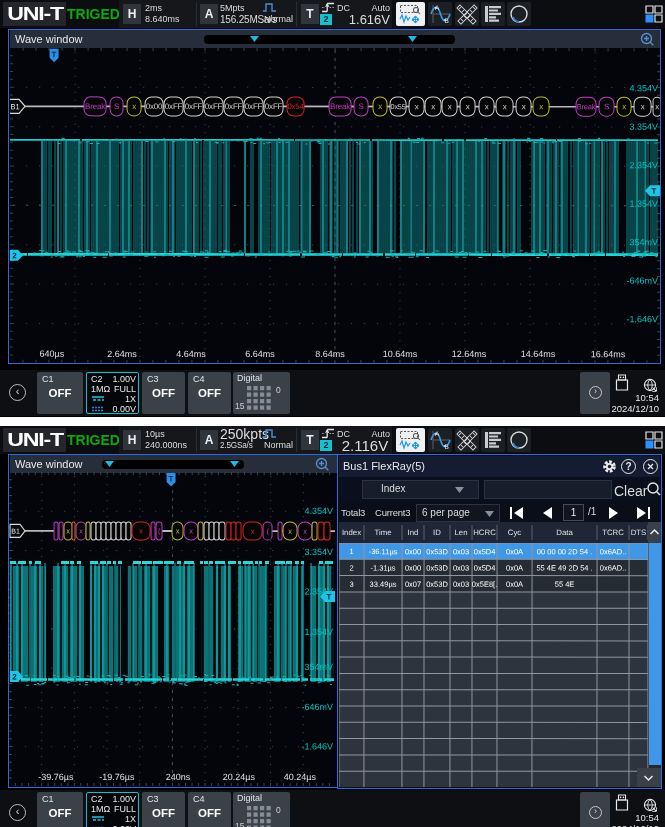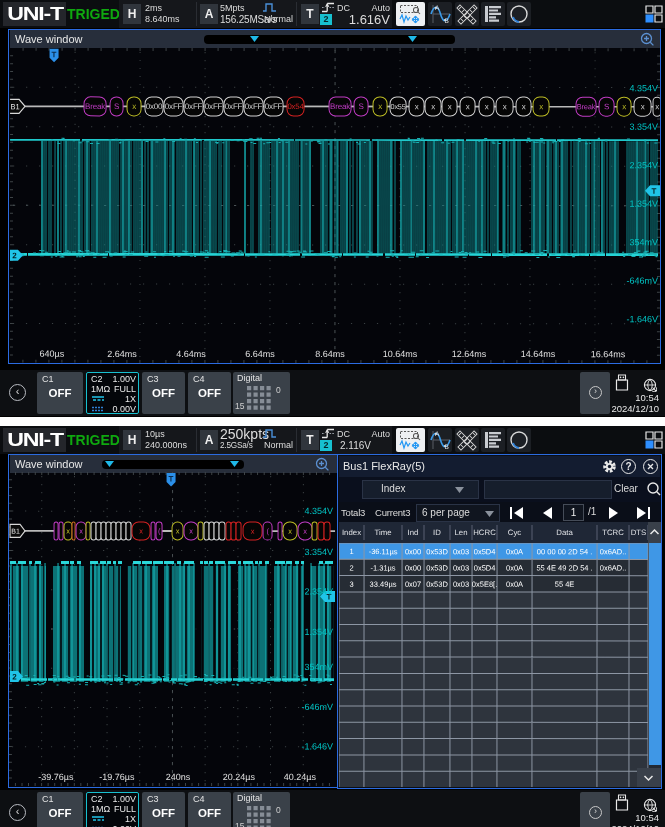--- a/index.html
+++ b/index.html
@@ -277,21 +277,21 @@
 <div style="position:absolute;left:296px;top:428px;width:1px;height:24px;background:#2a2d33;"></div>
 <div style="position:absolute;left:301px;top:430px;width:18px;height:20px;background:#30353c;font-family:'Liberation Sans',sans-serif;font-size:12px;font-weight:bold;color:#eee;text-align:center;line-height:20px;">T</div>
 <svg style="position:absolute;left:321px;top:428px;width:14px;height:11px;" viewBox="0 0 14 11">
     <path d="M1 9.5 H6.2 M6.2 9.5 V1.5 M6.2 1.5 H13" fill="none" stroke="#e8e8e8" stroke-width="1.3"></path>
     <path d="M6.2 2.2 L4.6 4.8 M6.2 2.2 L7.8 4.8" fill="none" stroke="#e8e8e8" stroke-width="1.1"></path>
     <path d="M1 5.5 H4 M8.5 5.5 H13" fill="none" stroke="#9aa0a8" stroke-width="1.0" stroke-dasharray="1.6 1.2"></path>
   </svg>
 <div style="position:absolute;left:320px;top:440px;width:12px;height:11px;background:#17c0d0;font-family:'Liberation Sans',sans-serif;font-size:9px;font-weight:bold;color:#05262a;text-align:center;line-height:11px;">2</div>
 <div style="position:absolute;left:337px;top:429px;width:24px;height:11px;font-family:'Liberation Sans',sans-serif;font-size:9px;color:#ddd;line-height:11px;">DC</div>
 <div style="position:absolute;left:340px;top:429px;width:50px;height:11px;font-family:'Liberation Sans',sans-serif;font-size:9px;color:#ddd;line-height:11px;text-align:right;">Auto</div>
-<div style="position:absolute;left:340px;top:440px;width:50px;height:11px;font-family:'Liberation Sans',sans-serif;font-size:10px;color:#ddd;line-height:11px;text-align:left;">2.116V</div>
+<div style="position:absolute;left:340px;top:440px;width:50px;height:11px;font-family:'Liberation Sans',sans-serif;font-size:15px;color:#ddd;line-height:11px;text-align:center;">2.116V</div>
 <div style="position:absolute;left:396px;top:428px;width:29px;height:24px;background:#eef0f2;border-radius:2px;"></div>
 <svg style="position:absolute;left:399px;top:430px;width:23px;height:20px;" viewBox="0 0 23 20">
     <rect x="1.5" y="1.5" width="17" height="7" fill="none" stroke="#555" stroke-width="1" stroke-dasharray="2 1.5"></rect>
     <circle cx="17" cy="6" r="2.6" fill="none" stroke="#555" stroke-width="1"></circle>
     <path d="M19 8 L21 10" stroke="#555" stroke-width="1"></path>
     <path d="M1 15 l2 -4 l2 7 l2 -6 l2 4 l2 -3" fill="none" stroke="#2196f3" stroke-width="1.2"></path>
     <path d="M16.5 12 v7 M13 15.5 h7 M16.5 12 l-1.5 1.8 M16.5 12 l1.5 1.8 M16.5 19 l-1.5 -1.8 M16.5 19 l1.5 -1.8 M13 15.5 l1.8 -1.5 M13 15.5 l1.8 1.5 M20 15.5 l-1.8 -1.5 M20 15.5 l-1.8 1.5" stroke="#2196f3" stroke-width="1.1" fill="none"></path>
   </svg>
 <div style="position:absolute;left:428px;top:428px;width:24px;height:24px;background:#1c1f24;border-radius:2px;"></div>
 <svg style="position:absolute;left:429px;top:429px;width:22px;height:22px;" viewBox="0 0 22 22">
@@ -448,21 +448,21 @@
 <svg style="position:absolute;left:643px;top:459px;width:15px;height:15px;" viewBox="0 0 15 15">
     <path d="M5 5 L10 10 M10 5 L5 10" stroke="#e8e8e8" stroke-width="1.3"></path>
   </svg>
 <div style="position:absolute;left:339px;top:477px;width:321px;height:25px;background:#0a0f1d;"></div>
 <div style="position:absolute;left:362px;top:480px;width:117px;height:19px;background:#161e2c;border:1px solid #2a3346;box-sizing:border-box;"></div>
 <div style="position:absolute;left:381px;top:483px;width:60px;height:12px;font-family:'Liberation Sans',sans-serif;font-size:10px;color:#dcdcdc;">Index</div>
 <svg style="position:absolute;left:455px;top:487px;width:9px;height:6px;" viewBox="0 0 9 6">
     <path d="M0 0 H9 L4.5 6 Z" fill="#8a919c"></path>
   </svg>
 <div style="position:absolute;left:484px;top:480px;width:128px;height:19px;background:#161e2c;border:1px solid #2a3346;box-sizing:border-box;"></div>
-<div style="position:absolute;left:614px;top:483px;width:32px;height:12px;font-family:'Liberation Sans',sans-serif;font-size:10px;color:#dcdcdc;">Clear</div>
+<div style="position:absolute;left:614px;top:483px;width:32px;height:12px;font-family:'Liberation Sans',sans-serif;font-size:14px;color:#dcdcdc;">Clear</div>
 <svg style="position:absolute;left:646px;top:481px;width:16px;height:16px;" viewBox="0 0 16 16">
     <circle cx="7" cy="7" r="5" fill="none" stroke="#e8e8e8" stroke-width="1.4"></circle>
     <path d="M10.8 10.8 L14 14" stroke="#e8e8e8" stroke-width="1.4"></path>
   </svg>
 <div style="position:absolute;left:339px;top:502px;width:321px;height:22px;background:#0a0e18;"></div>
 <div style="position:absolute;left:341px;top:507px;width:40px;height:12px;font-family:'Liberation Sans',sans-serif;font-size:9.5px;color:#dcdcdc;letter-spacing:-0.2px;">Total3</div>
 <div style="position:absolute;left:375px;top:507px;width:42px;height:12px;font-family:'Liberation Sans',sans-serif;font-size:9.5px;color:#dcdcdc;letter-spacing:-0.2px;">Current3</div>
 <div style="position:absolute;left:416px;top:504px;width:84px;height:18px;background:#10151f;border:1px solid #2a3346;box-sizing:border-box;"></div>
 <div style="position:absolute;left:422px;top:507px;width:60px;height:12px;font-family:'Liberation Sans',sans-serif;font-size:10px;color:#dcdcdc;">6 per page</div>
 <svg style="position:absolute;left:485px;top:511px;width:9px;height:6px;" viewBox="0 0 9 6">

